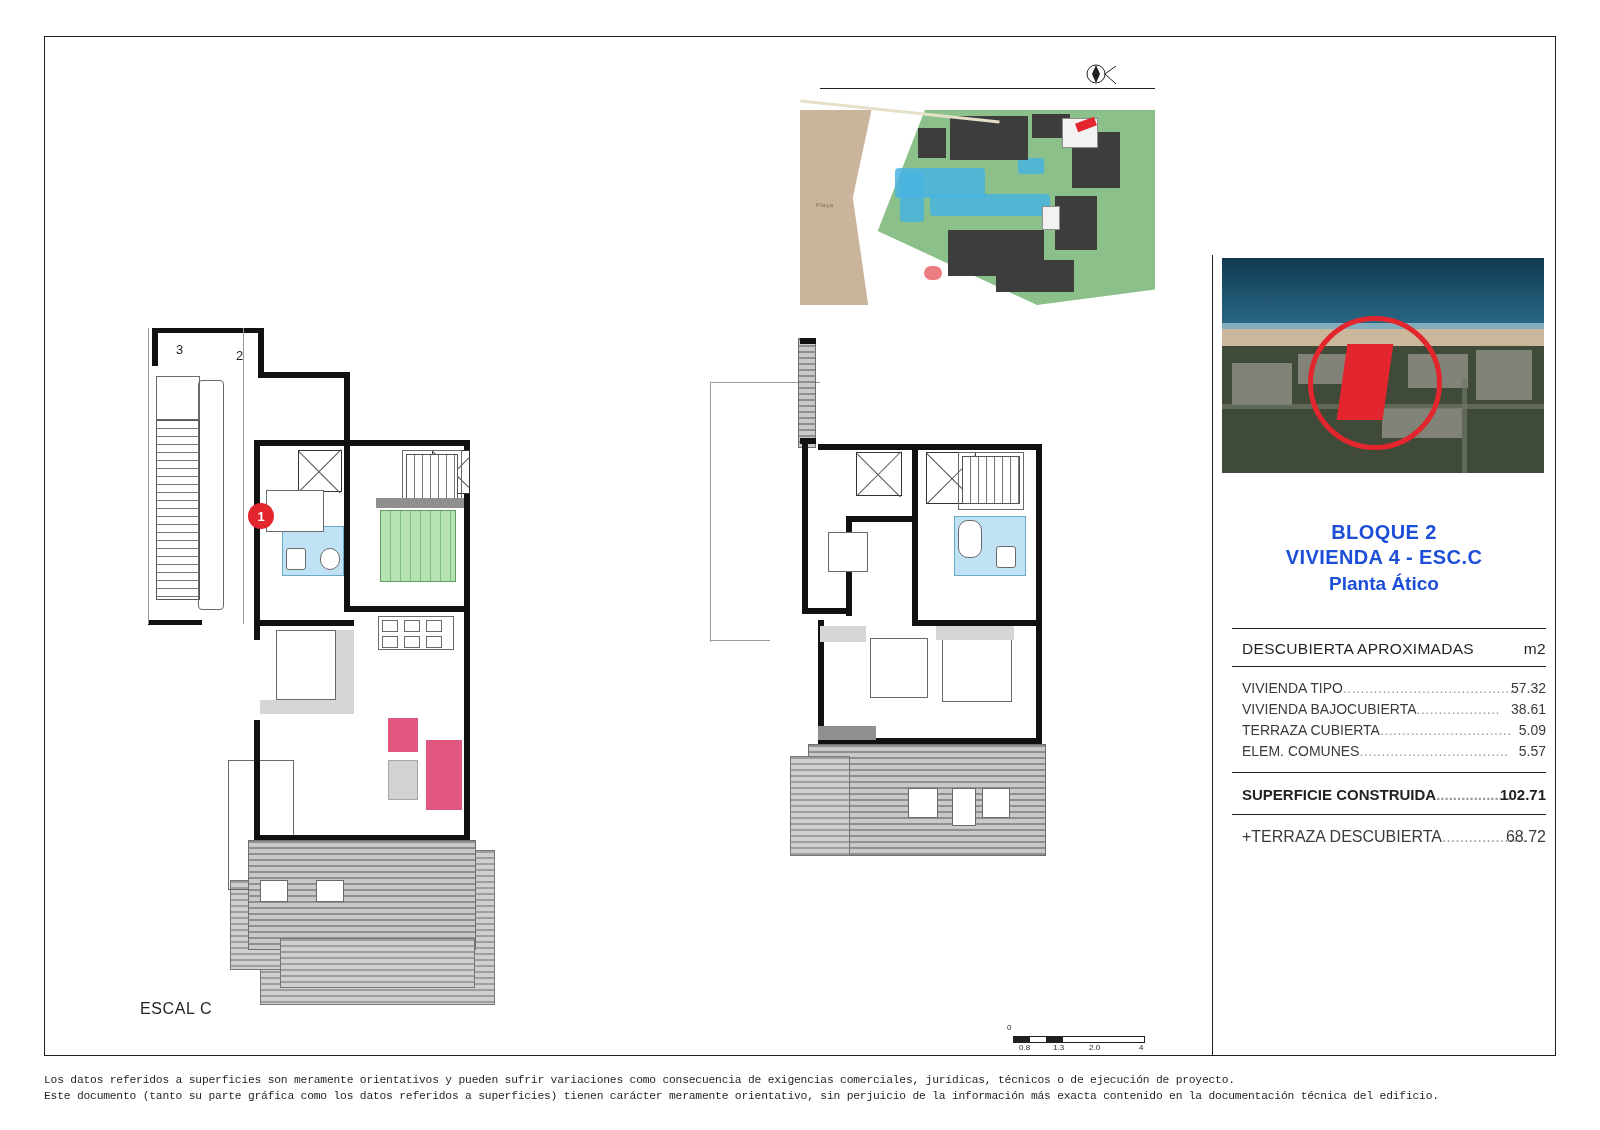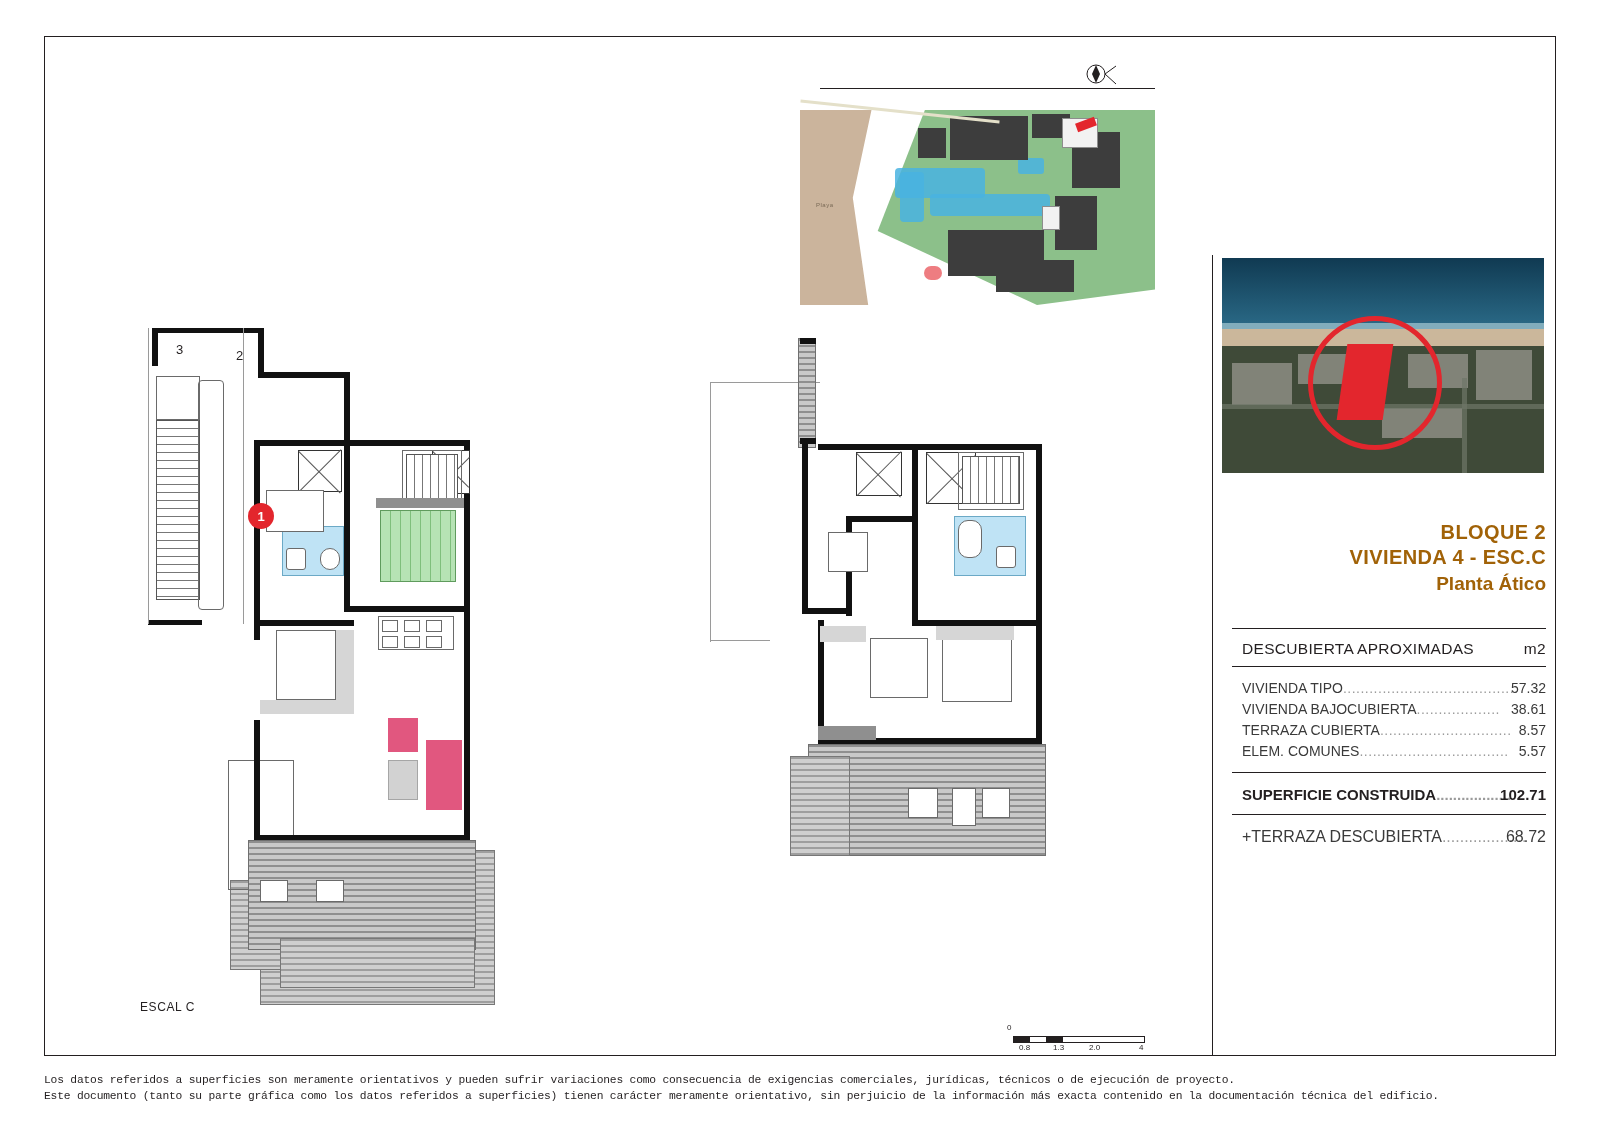--- a/index.html
+++ b/index.html
@@ -14,21 +14,21 @@
       overflow:hidden;}
   .aerial .sea{position:absolute;left:0;top:0;width:100%;height:33%;background:linear-gradient(#103a52,#2b6b88);}
   .aerial .surf{position:absolute;left:0;top:30%;width:100%;height:5%;background:#9fc4cf;opacity:.75;}
   .aerial .sand{position:absolute;left:0;top:33%;width:100%;height:8%;background:#cbb79b;}
   .aerial .land{position:absolute;left:0;top:41%;width:100%;height:59%;background:#3f4a38;}
   .aerial .blk{position:absolute;background:#8d8d84;opacity:.85;}
   .aerial .rd{position:absolute;background:#6f7668;opacity:.7;}
   .aerial .highlight{position:absolute;left:120px;top:86px;width:46px;height:76px;background:#e3262d;transform:skewX(-8deg);}
   .aerial .ring{position:absolute;left:86px;top:58px;width:124px;height:124px;border:5px solid #e3262d;border-radius:50%;}
 
-  .panel-title{position:absolute;left:1222px;top:520px;width:324px;text-align:right;color:#a16207;font-weight:bold;}
+  .panel-title{position:absolute;left:1222px;top:520px;width:324px;text-align:center;color:#1d4ed8;font-weight:bold;}
   .panel-title .l1{font-size:20px;letter-spacing:.4px;line-height:25px;}
   .panel-title .l2{font-size:20px;letter-spacing:.4px;line-height:25px;}
   .panel-title .l3{font-size:19px;line-height:27px;font-weight:bold;}
 
   .hr{position:absolute;background:#231f20;height:1px;}
 
   .surf-head{position:absolute;left:1242px;top:640px;width:304px;font-size:15.5px;letter-spacing:.3px;}
   .surf-head .m2{float:right;}
 
   .rows{position:absolute;left:1242px;top:678px;width:304px;font-size:14px;line-height:21px;color:#3a3a3a;}
@@ -72,21 +72,21 @@
   .roof{position:absolute;background:repeating-linear-gradient(to bottom,#8f8f8f 0 2px,#c9c9c9 2px 6px);border:1px solid #6f6f6f;box-sizing:border-box;}
   .x-room{position:absolute;border:1px solid #333;box-sizing:border-box;background:#fff;}
   .x-room:before,.x-room:after{content:"";position:absolute;left:0;top:0;width:141%;height:1px;background:#555;transform-origin:0 0;}
   .x-room:before{transform:rotate(45deg);}
   .x-room:after{top:100%;transform:rotate(-45deg);}
   .stairs{position:absolute;border:1px solid #555;box-sizing:border-box;background:repeating-linear-gradient(to bottom,#ffffff 0 7px,#777 7px 8px);}
   .stairs-h{position:absolute;border:1px solid #555;box-sizing:border-box;background:repeating-linear-gradient(to right,#ffffff 0 7px,#777 7px 8px);}
 
   .num{position:absolute;font-size:13px;color:#231f20;}
   .badge{position:absolute;width:26px;height:26px;border-radius:50%;background:#e3262d;color:#fff;font-size:13px;font-weight:bold;display:flex;align-items:center;justify-content:center;}
-  .escal{position:absolute;left:140px;top:1000px;font-size:12px;letter-spacing:.6px;}
+  .escal{position:absolute;left:140px;top:1000px;font-size:16px;letter-spacing:.6px;}
 
   
   .scalebar{position:absolute;left:1005px;top:1028px;width:148px;height:26px;}
   .scalebar .bar{position:absolute;left:8px;top:8px;width:132px;height:7px;border:1px solid #231f20;box-sizing:border-box;background:
      linear-gradient(to right,#231f20 0 12.5%,#fff 12.5% 25%,#231f20 25% 37.5%,#fff 37.5% 100%);}
   .scalebar .t{position:absolute;top:15px;font-size:8px;}
 
   
   .footer{position:absolute;left:44px;top:1072px;width:1512px;font-size:11.3px;line-height:16px;color:#231f20;font-family:"Liberation Mono",monospace;letter-spacing:-.2px;}
 </style>
@@ -281,21 +281,21 @@
   <div class="hr" style="left:1232px;top:666px;width:314px;"></div>
 
   <div class="rows">
     <div class="row">
       <span class="lbl">VIVIENDA TIPO</span><span class="dots">........................................</span><span class="val">57.32</span>
     </div>
     <div class="row">
       <span class="lbl">VIVIENDA BAJOCUBIERTA</span><span class="dots">...................</span><span class="val">38.61</span>
     </div>
     <div class="row">
-      <span class="lbl">TERRAZA CUBIERTA</span><span class="dots">..............................</span><span class="val">8.57</span>
+      <span class="lbl">TERRAZA CUBIERTA</span><span class="dots">..............................</span><span class="val">5.09</span>
     </div>
     <div class="row">
       <span class="lbl">ELEM. COMUNES</span><span class="dots">..................................</span><span class="val">5.57</span>
     </div>
   </div>
 
   <div class="hr" style="left:1232px;top:772px;width:314px;"></div>
 
   <div class="total">
     <span>SUPERFICIE CONSTRUIDA</span><span class="dots">..................</span><span class="val">102.71</span>

